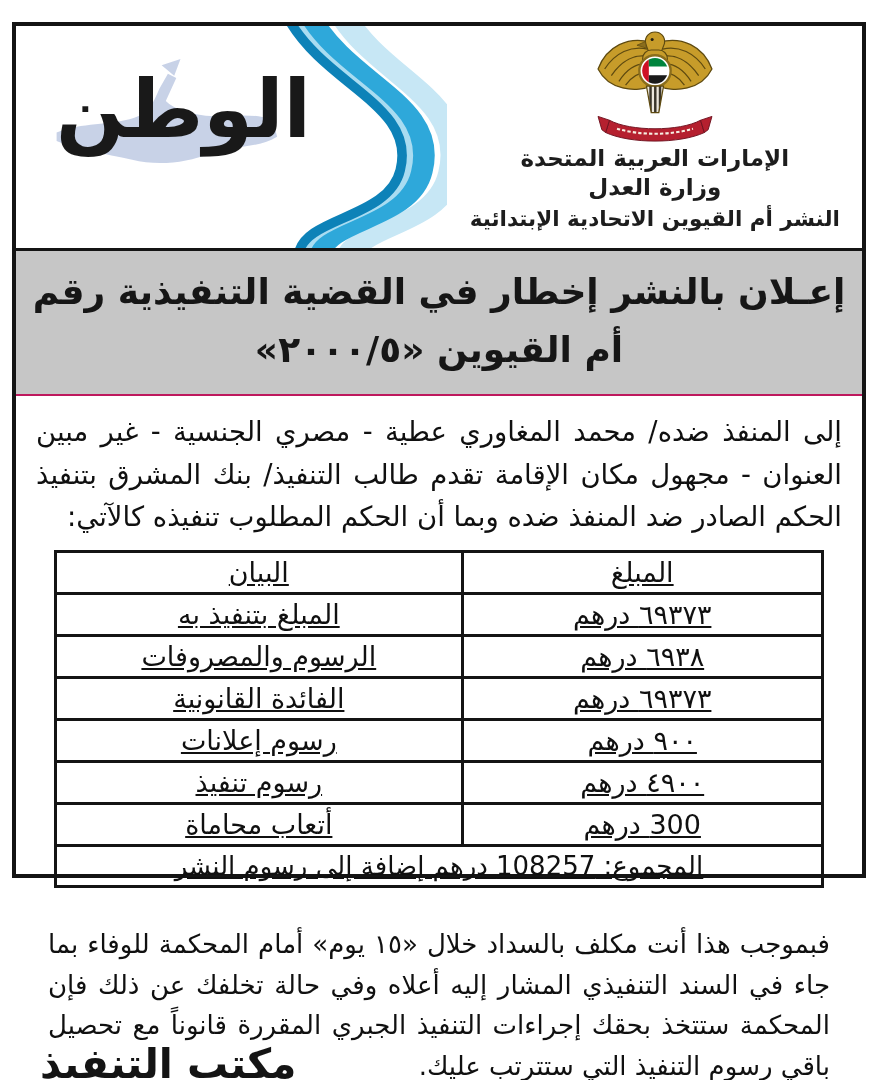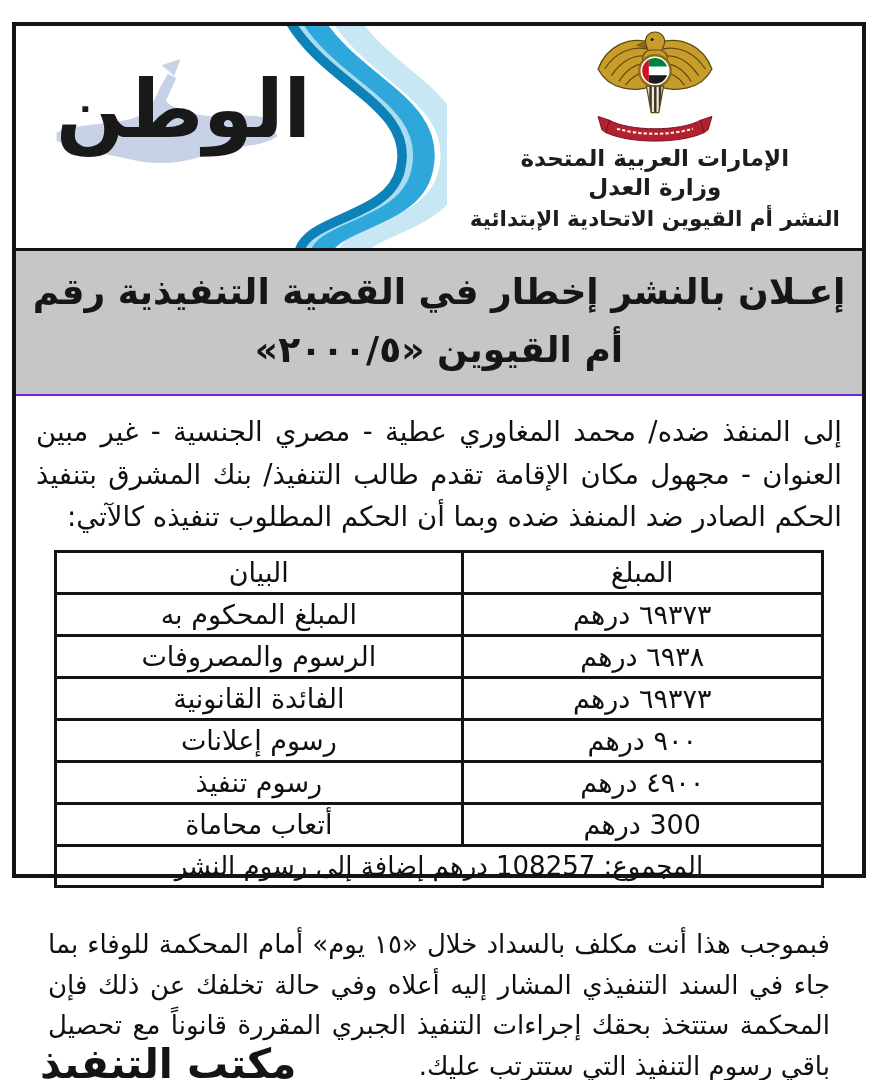--- a/index.html
+++ b/index.html
@@ -28,36 +28,36 @@
   .logo-name{
     position:absolute;top:44px;left:40px;width:300px;z-index:2;
     font-size:80px;font-weight:bold;line-height:1;color:#191919;text-align:left;
   }
   .issue-line{
     position:absolute;top:156px;left:4px;width:304px;z-index:2;
     font-size:22px;color:#222;text-align:center;
   }
   
   .banner{
-    background:#c6c6c6;border-top:3px solid #141414;border-bottom:2px solid #6d28d9;
+    background:#c6c6c6;border-top:3px solid #141414;border-bottom:2px solid #be185d;
     text-align:center;padding:12px 0 16px;flex:none;
   }
   .banner-line{font-size:36px;font-weight:bold;color:#161616;line-height:1.6;}
   
   .intro{
     font-size:27.5px;line-height:1.55;text-align:justify;
     padding:10px 16px 2px;margin:4px;color:#101010;
   }
   
   .amounts-table{
     width:91%;margin:6px auto 8px;border-collapse:collapse;
     font-size:27px;color:#101010;table-layout:fixed;
   }
   .amounts-table,.amounts-table th,.amounts-table td{border:3px solid #141414;}
-  .amounts-table th,.amounts-table td{text-align:center;padding:4px 8px;font-weight:normal;}
+  .amounts-table th,.amounts-table td{text-align:center;padding:4px 8px;font-weight:normal;text-decoration:underline;}
   .col-amount{width:47%;}
   .total-cell{font-size:26px;}
   
   .closing-wrap{position:relative;flex:1;padding:12px 16px 0;box-sizing:border-box;}
   .closing{font-size:26px;line-height:1.56;text-align:justify;margin:16px;color:#101010;}
   .signature{
     position:absolute;left:24px;bottom:14px;
     font-size:41px;font-weight:bold;color:#141414;
     text-decoration:underline;text-decoration-thickness:3px;text-underline-offset:6px;
   }
@@ -144,21 +144,21 @@
           <col class="col-amount">
           <col>
         </colgroup>
       <tbody>
         <tr>
           <th>المبلغ</th>
           <th>البيان</th>
         </tr>
         <tr>
           <td>٦٩٣٧٣ درهم</td>
-          <td>المبلغ المحكوم به</td>
+          <td>المبلغ بتنفيذ به</td>
         </tr>
         <tr>
           <td>٦٩٣٨ درهم</td>
           <td>الرسوم والمصروفات</td>
         </tr>
         <tr>
           <td>٦٩٣٧٣ درهم</td>
           <td>الفائدة القانونية</td>
         </tr>
         <tr>

